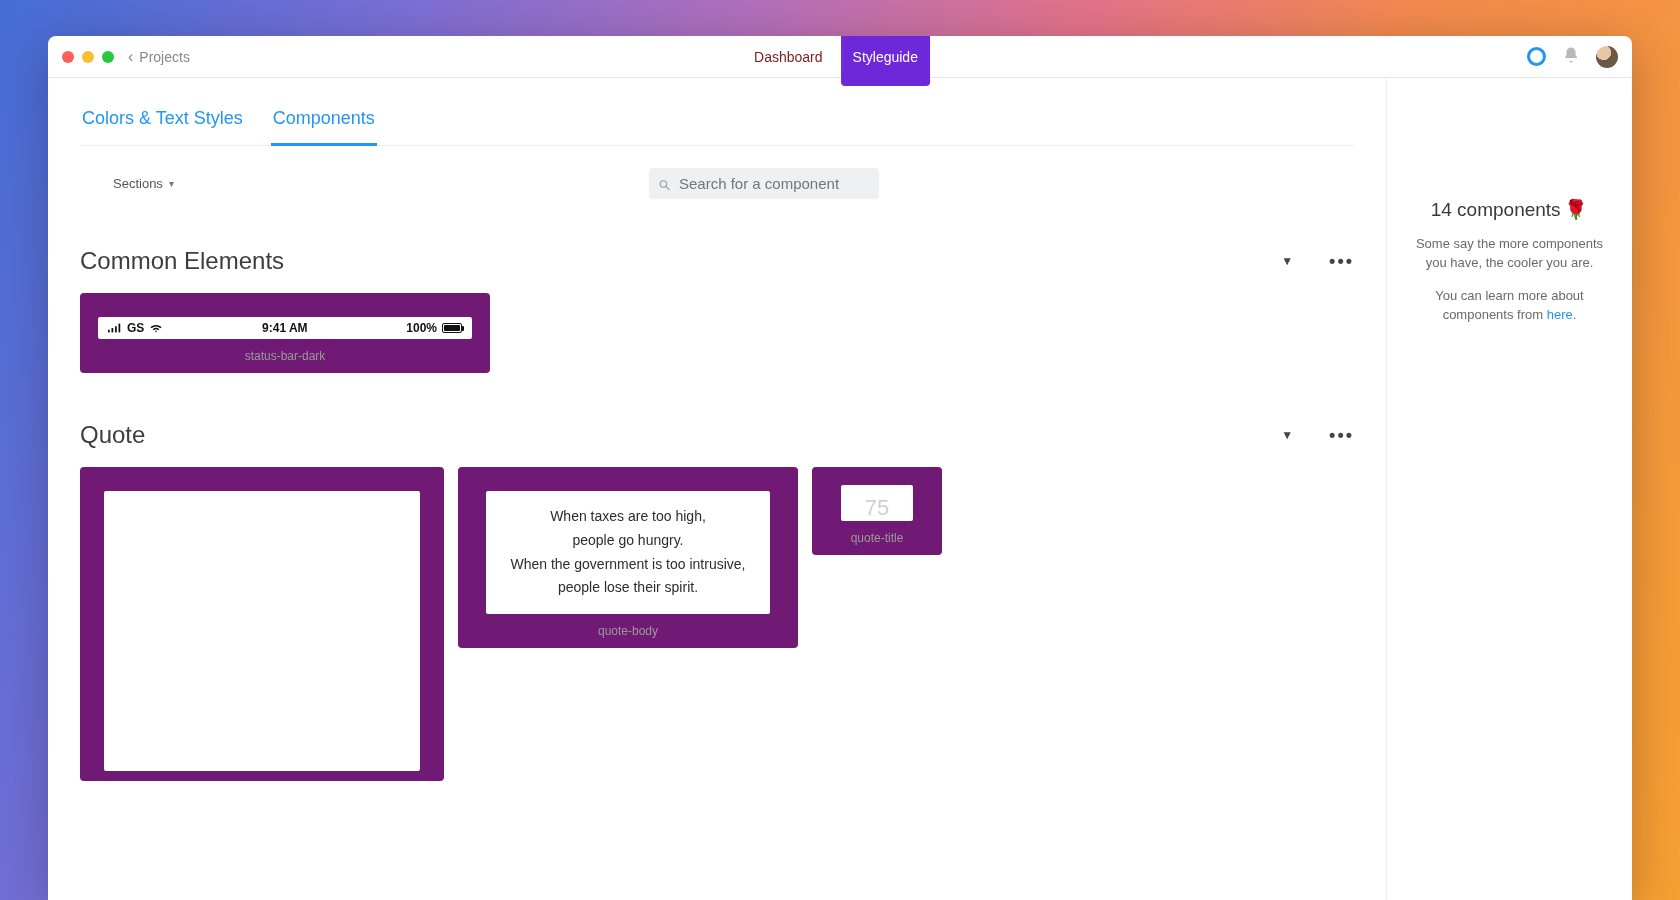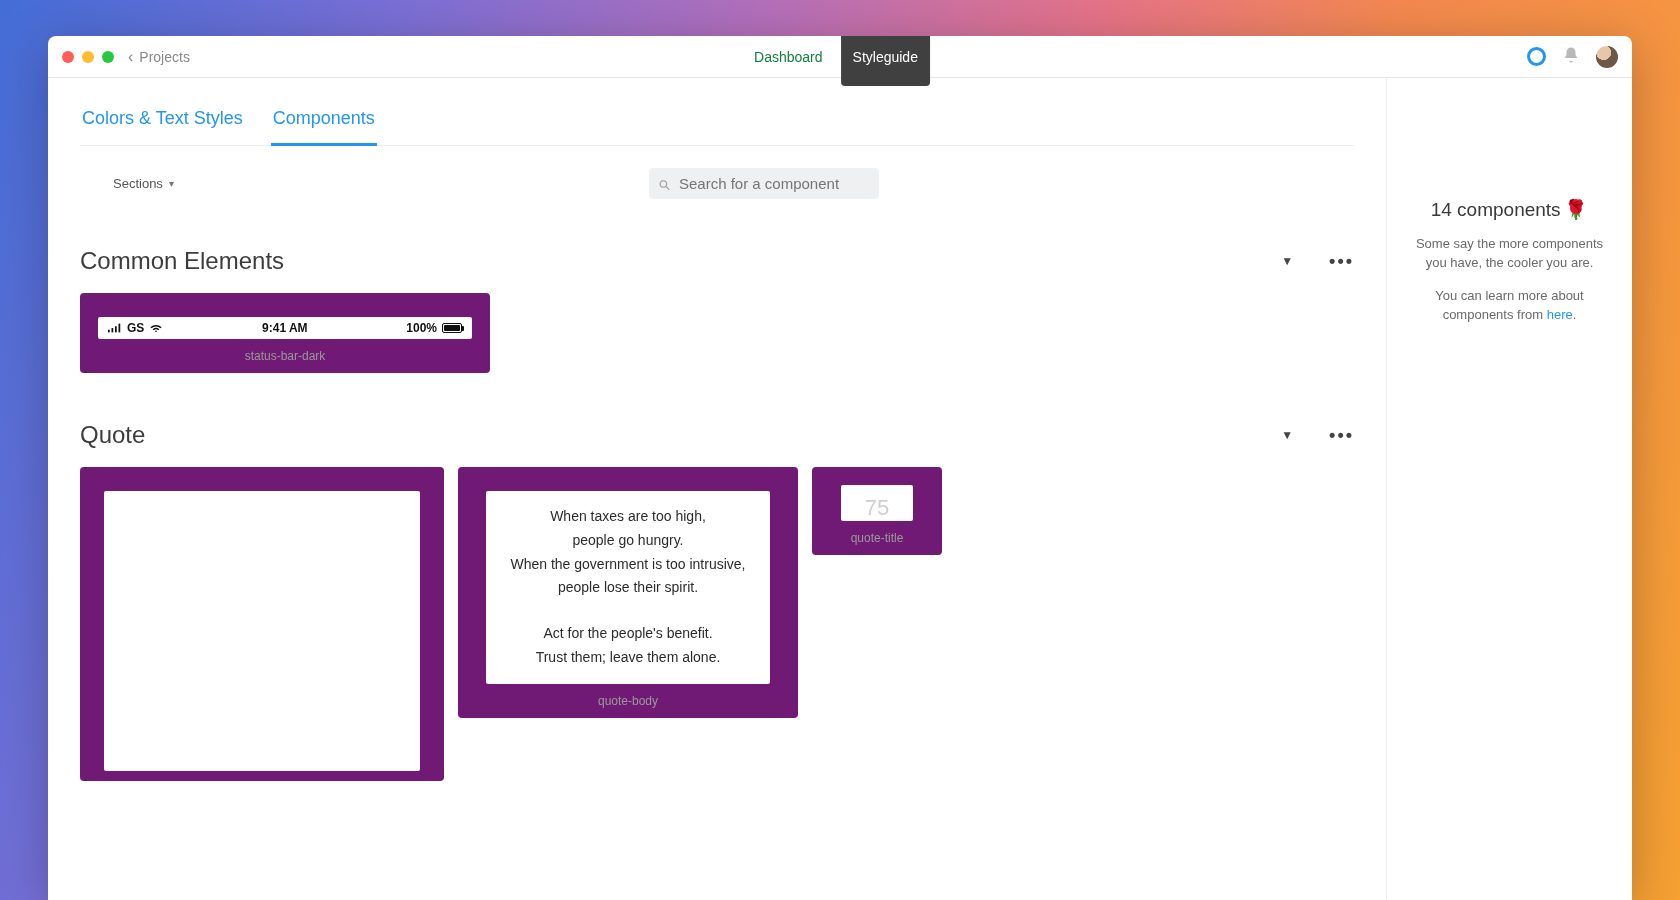--- a/index.html
+++ b/index.html
@@ -33,23 +33,23 @@
   .dot { width: 12px; height: 12px; border-radius: 50%; }
   .dot.red { background:#ff5f57; }
   .dot.yellow { background:#febc2e; }
   .dot.green { background:#28c840; }
   .back-nav { display:flex; align-items:center; color:#888; font-size:14px; cursor:pointer; }
   .back-nav .chev { margin-right:6px; font-size:16px; line-height:1; }
   .center-tabs {
     position:absolute; left:50%; top:50%; transform:translate(-50%,-50%);
     display:flex; align-items:center; gap:14px;
   }
-  .center-tabs .tab { font-size:14px; color:#15803d; padding:6px 4px; cursor:pointer; }
+  .center-tabs .tab { font-size:14px; color:#7f1d1d; padding:6px 4px; cursor:pointer; }
   .center-tabs .tab.active {
-    background:#404040; color:#fff; padding:21px 12px; border-radius:4px; font-weight:500;
+    background:#6d28d9; color:#fff; padding:21px 12px; border-radius:4px; font-weight:500;
   }
   .titlebar-right { margin-left:auto; display:flex; align-items:center; gap:16px; }
   .ring-icon { width:19px; height:19px; border:3px solid #2296f3; border-radius:50%; }
   .bell-icon svg { width:18px; height:18px; fill:#b9b9b9; }
   .avatar { width:22px; height:22px; border-radius:50%; background: radial-gradient(circle at 35% 30%, #e6c7a8 0 35%, #6b5846 36% 100%); }
 
   
   .body { flex:1 1 auto; display:flex; min-height:0; }
   .main { flex:1 1 auto; padding: 0 32px 0 32px; overflow:auto; }
   .side { flex:0 0 246px; border-left:1px solid #eee; padding: 120px 18px 0 18px; text-align:center; }
@@ -224,22 +224,20 @@
         <div class="cards">
           <div class="card quote-empty">
             <div class="preview"></div>
           </div>
           <div class="card quote-body">
             <div class="preview">
               <p style="white-space:pre-line">When taxes are too high,
 people go hungry.
 When the government is too intrusive,
 people lose their spirit.</p>
-              <p style="white-space:pre-line">Act for the people's benefit.
-Trust them; leave them alone.</p>
             </div>
             <div class="label">quote-body</div>
           </div>
           <div class="card quote-title">
             <div class="preview">
               <span>75</span>
             </div>
             <div class="label">quote-title</div>
           </div>
         </div>

